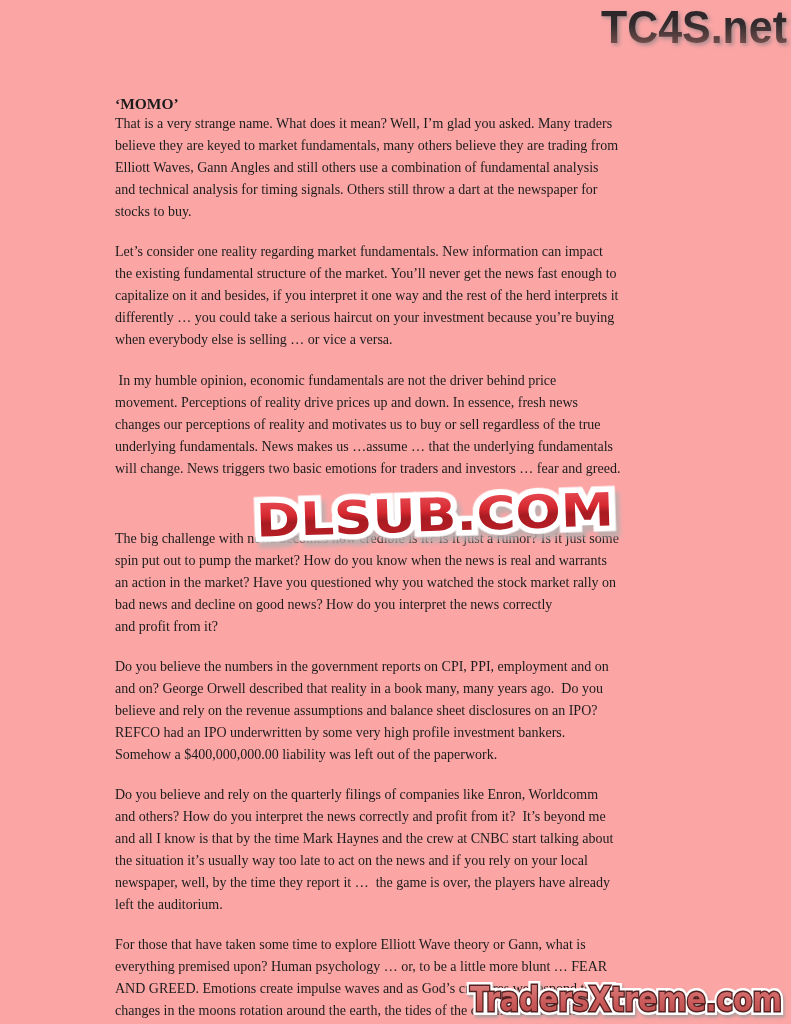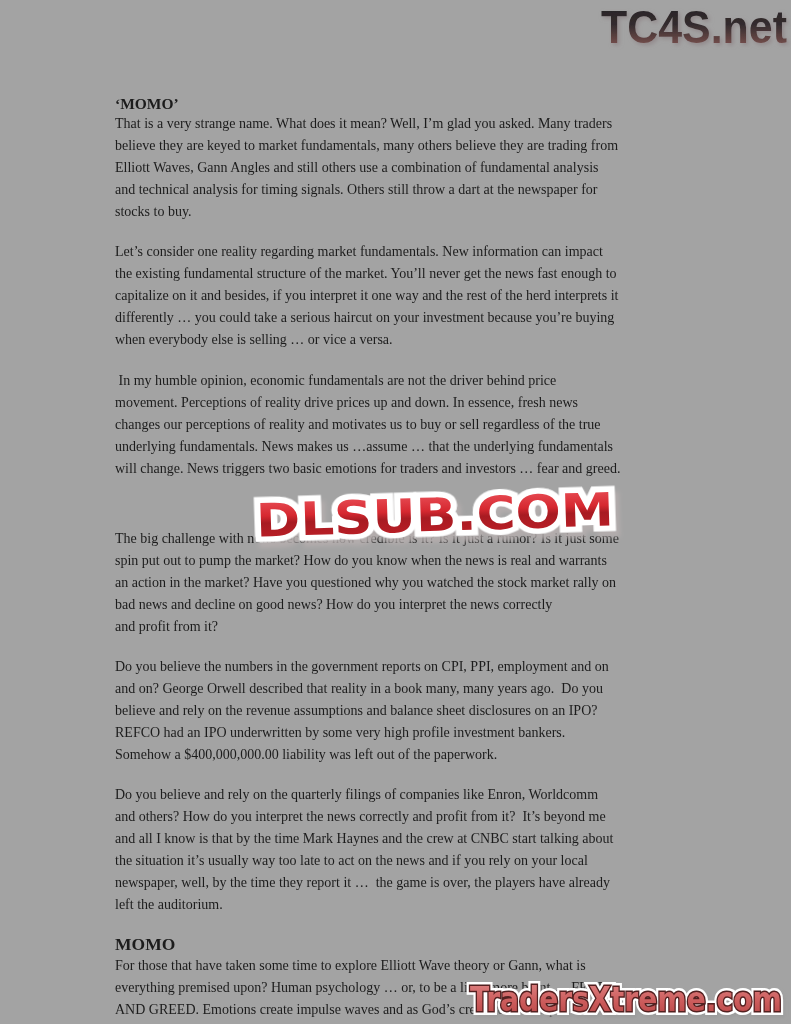--- a/index.html
+++ b/index.html
@@ -1,20 +1,20 @@
 <!DOCTYPE html>
 <html><head>
 <meta charset="utf-8">
 <style>
   html,body{margin:0;padding:0;background:#ffffff;}
   .page{
     position:relative;
     width:791px;
     height:1024px;
-    background:#a3a3a3;
+    background:#fca5a5;
     overflow:hidden;
     font-family:"Liberation Serif", serif;
     color:#1c1c1c;
   }
   .content{
     position:absolute;
     left:115px;
     top:95px;
     width:610px;
   }
@@ -90,21 +90,20 @@
 and on? George Orwell described that reality in a book many, many years ago.  Do you
 believe and rely on the revenue assumptions and balance sheet disclosures on an IPO?
 REFCO had an IPO underwritten by some very high profile investment bankers.
 Somehow a $400,000,000.00 liability was left out of the paperwork.</p>
     <p class="para">Do you believe and rely on the quarterly filings of companies like Enron, Worldcomm
 and others? How do you interpret the news correctly and profit from it?  It’s beyond me
 and all I know is that by the time Mark Haynes and the crew at CNBC start talking about
 the situation it’s usually way too late to act on the news and if you rely on your local
 newspaper, well, by the time they report it …  the game is over, the players have already
 left the auditorium.</p>
-    <h2 class="section-heading">MOMO</h2>
     <p class="para last">For those that have taken some time to explore Elliott Wave theory or Gann, what is
 everything premised upon? Human psychology … or, to be a little more blunt … FEAR
 AND GREED. Emotions create impulse waves and as God’s creatures we respond to
 changes in the moons rotation around the earth, the tides of the oceans and the tides of
 commerce. We get excited and we get depressed. Those emotions leave a footprint or a
 pattern in the markets. Those patterns and cycles repeat and by observing those patterns</p>
   </div>
 
   <svg class="wm wm-stamp" width="385" height="80" viewBox="0 0 385 80">
     <defs>

